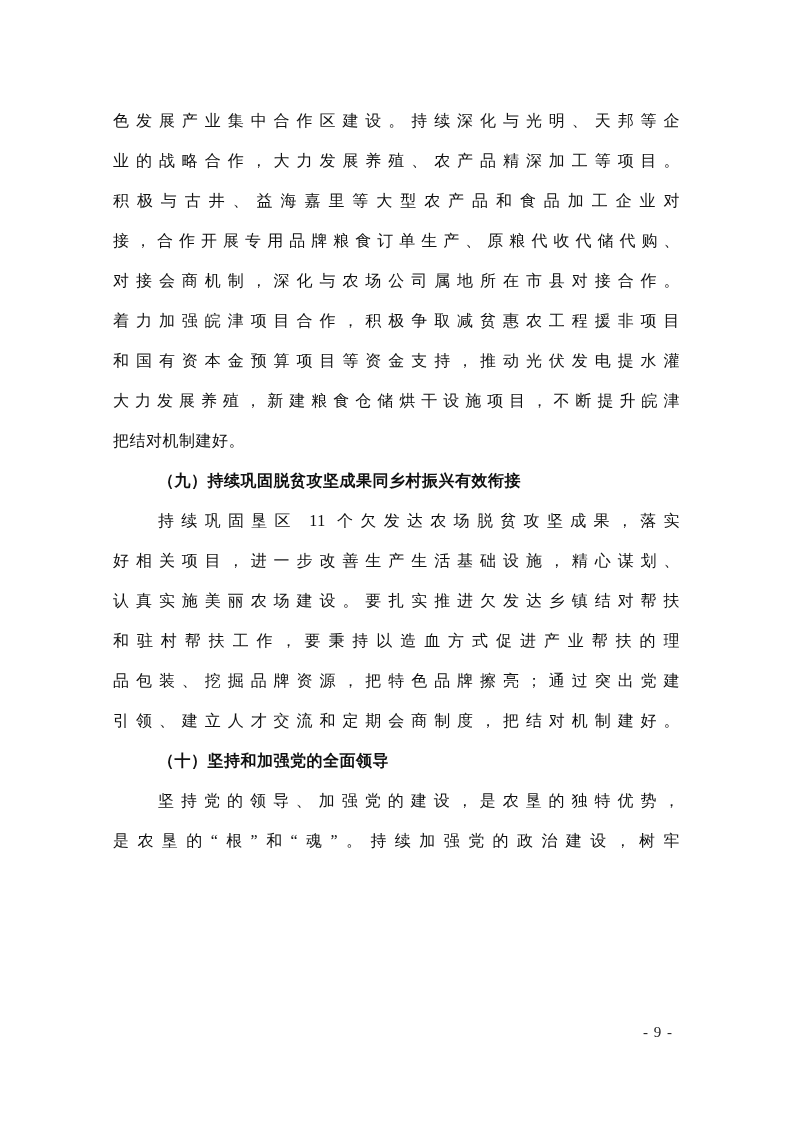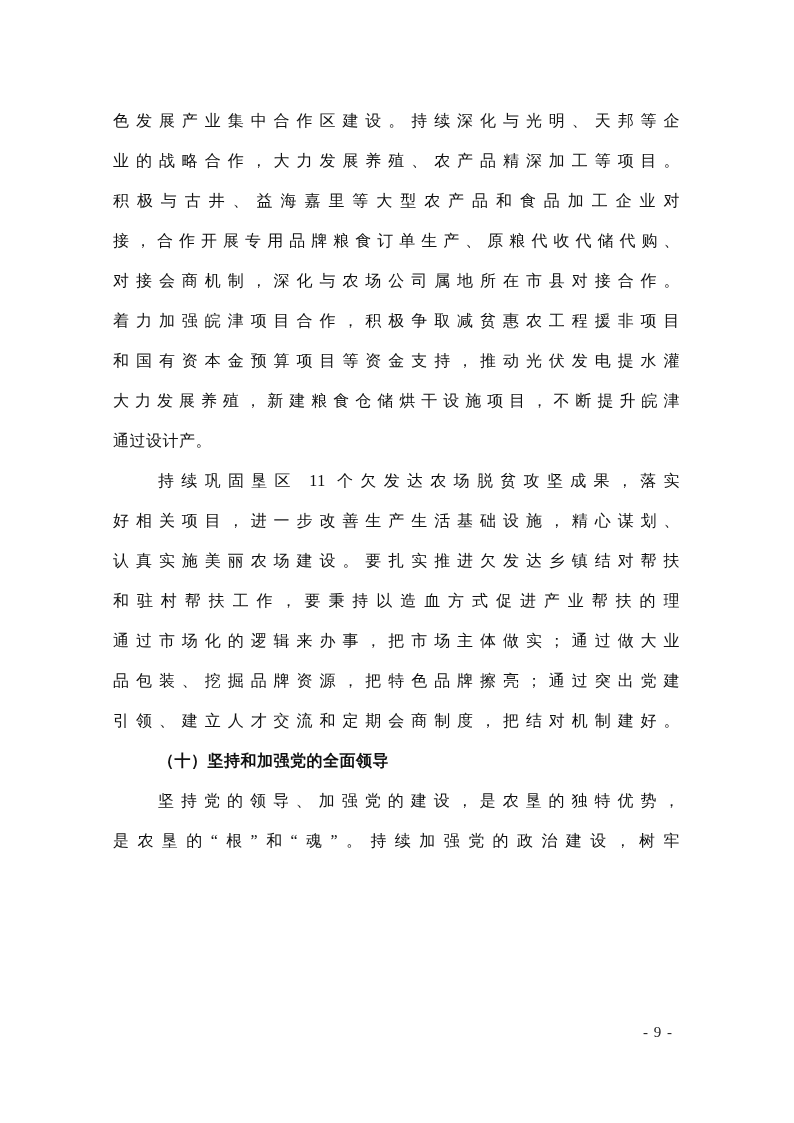--- a/index.html
+++ b/index.html
@@ -59,26 +59,26 @@
 <div class="page">
   <div class="content">
       <div class="line fill">色发展产业集中合作区建设。持续深化与光明、天邦等企</div>
       <div class="line fill">业的战略合作，大力发展养殖、农产品精深加工等项目。</div>
       <div class="line fill">积极与古井、益海嘉里等大型农产品和食品加工企业对</div>
       <div class="line fill">接，合作开展专用品牌粮食订单生产、原粮代收代储代购、</div>
       <div class="line fill">对接会商机制，深化与农场公司属地所在市县对接合作。</div>
       <div class="line fill">着力加强皖津项目合作，积极争取减贫惠农工程援非项目</div>
       <div class="line fill">和国有资本金预算项目等资金支持，推动光伏发电提水灌</div>
       <div class="line fill">大力发展养殖，新建粮食仓储烘干设施项目，不断提升皖津</div>
-      <div class="line">通过设计产。</div>
+      <div class="line">把结对机制建好。</div>
+      <div class="line indent heading">（九）持续巩固脱贫攻坚成果同乡村振兴有效衔接</div>
       <div class="line fill indent">持续巩固垦区 11 个欠发达农场脱贫攻坚成果，落实</div>
       <div class="line fill">好相关项目，进一步改善生产生活基础设施，精心谋划、</div>
       <div class="line fill">认真实施美丽农场建设。要扎实推进欠发达乡镇结对帮扶</div>
       <div class="line fill">和驻村帮扶工作，要秉持以造血方式促进产业帮扶的理</div>
-      <div class="line fill">通过市场化的逻辑来办事，把市场主体做实；通过做大业</div>
       <div class="line fill">品包装、挖掘品牌资源，把特色品牌擦亮；通过突出党建</div>
       <div class="line fill">引领、建立人才交流和定期会商制度，把结对机制建好。</div>
       <div class="line indent heading">（十）坚持和加强党的全面领导</div>
       <div class="line fill indent">坚持党的领导、加强党的建设，是农垦的独特优势，</div>
       <div class="line fill">是农垦的“根”和“魂”。持续加强党的政治建设，树牢</div>
     </div>
   <div class="page-number">- 9 -</div>
 </div>
 
 </body></html>

